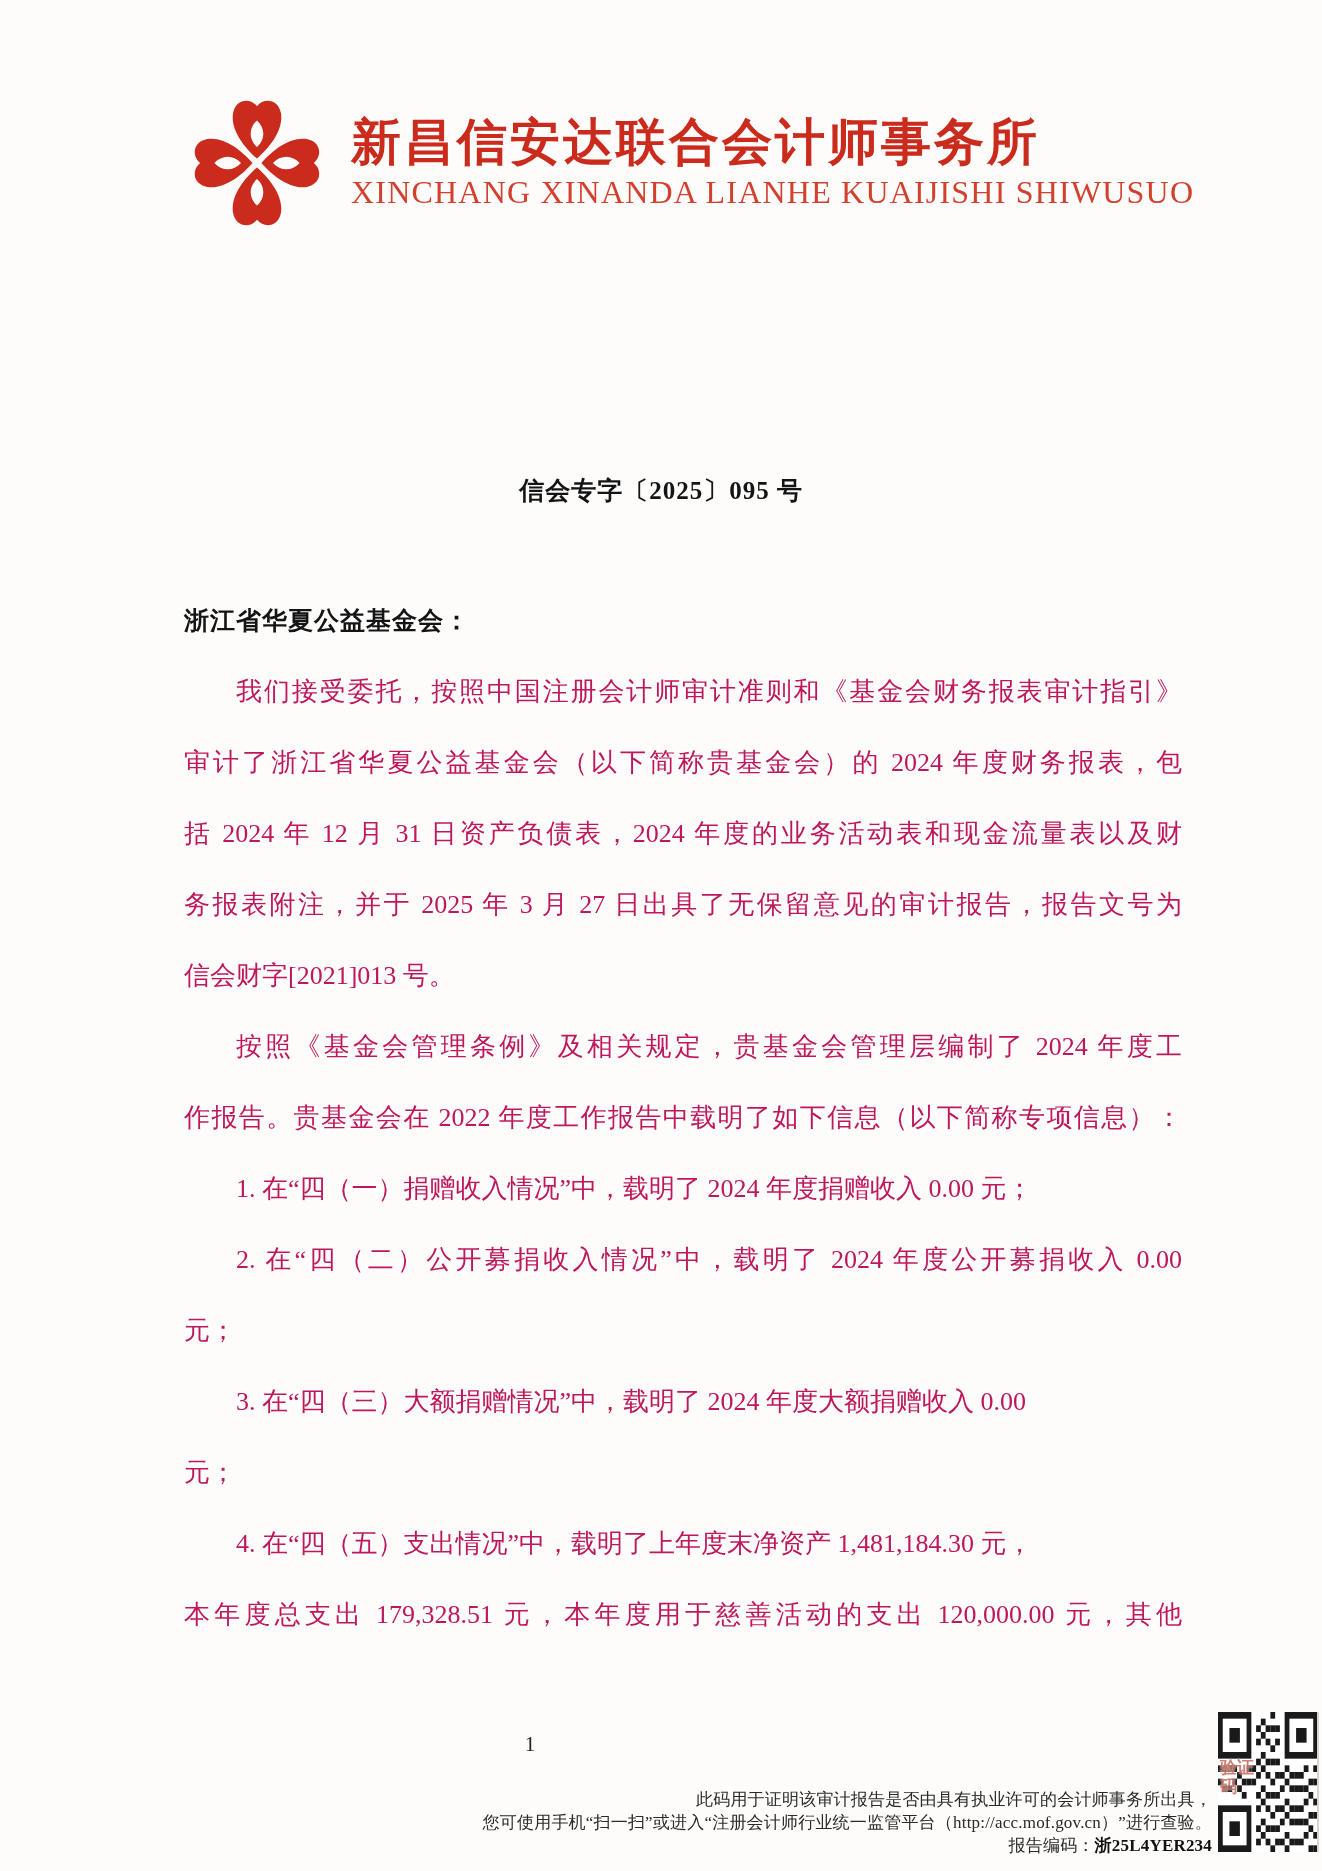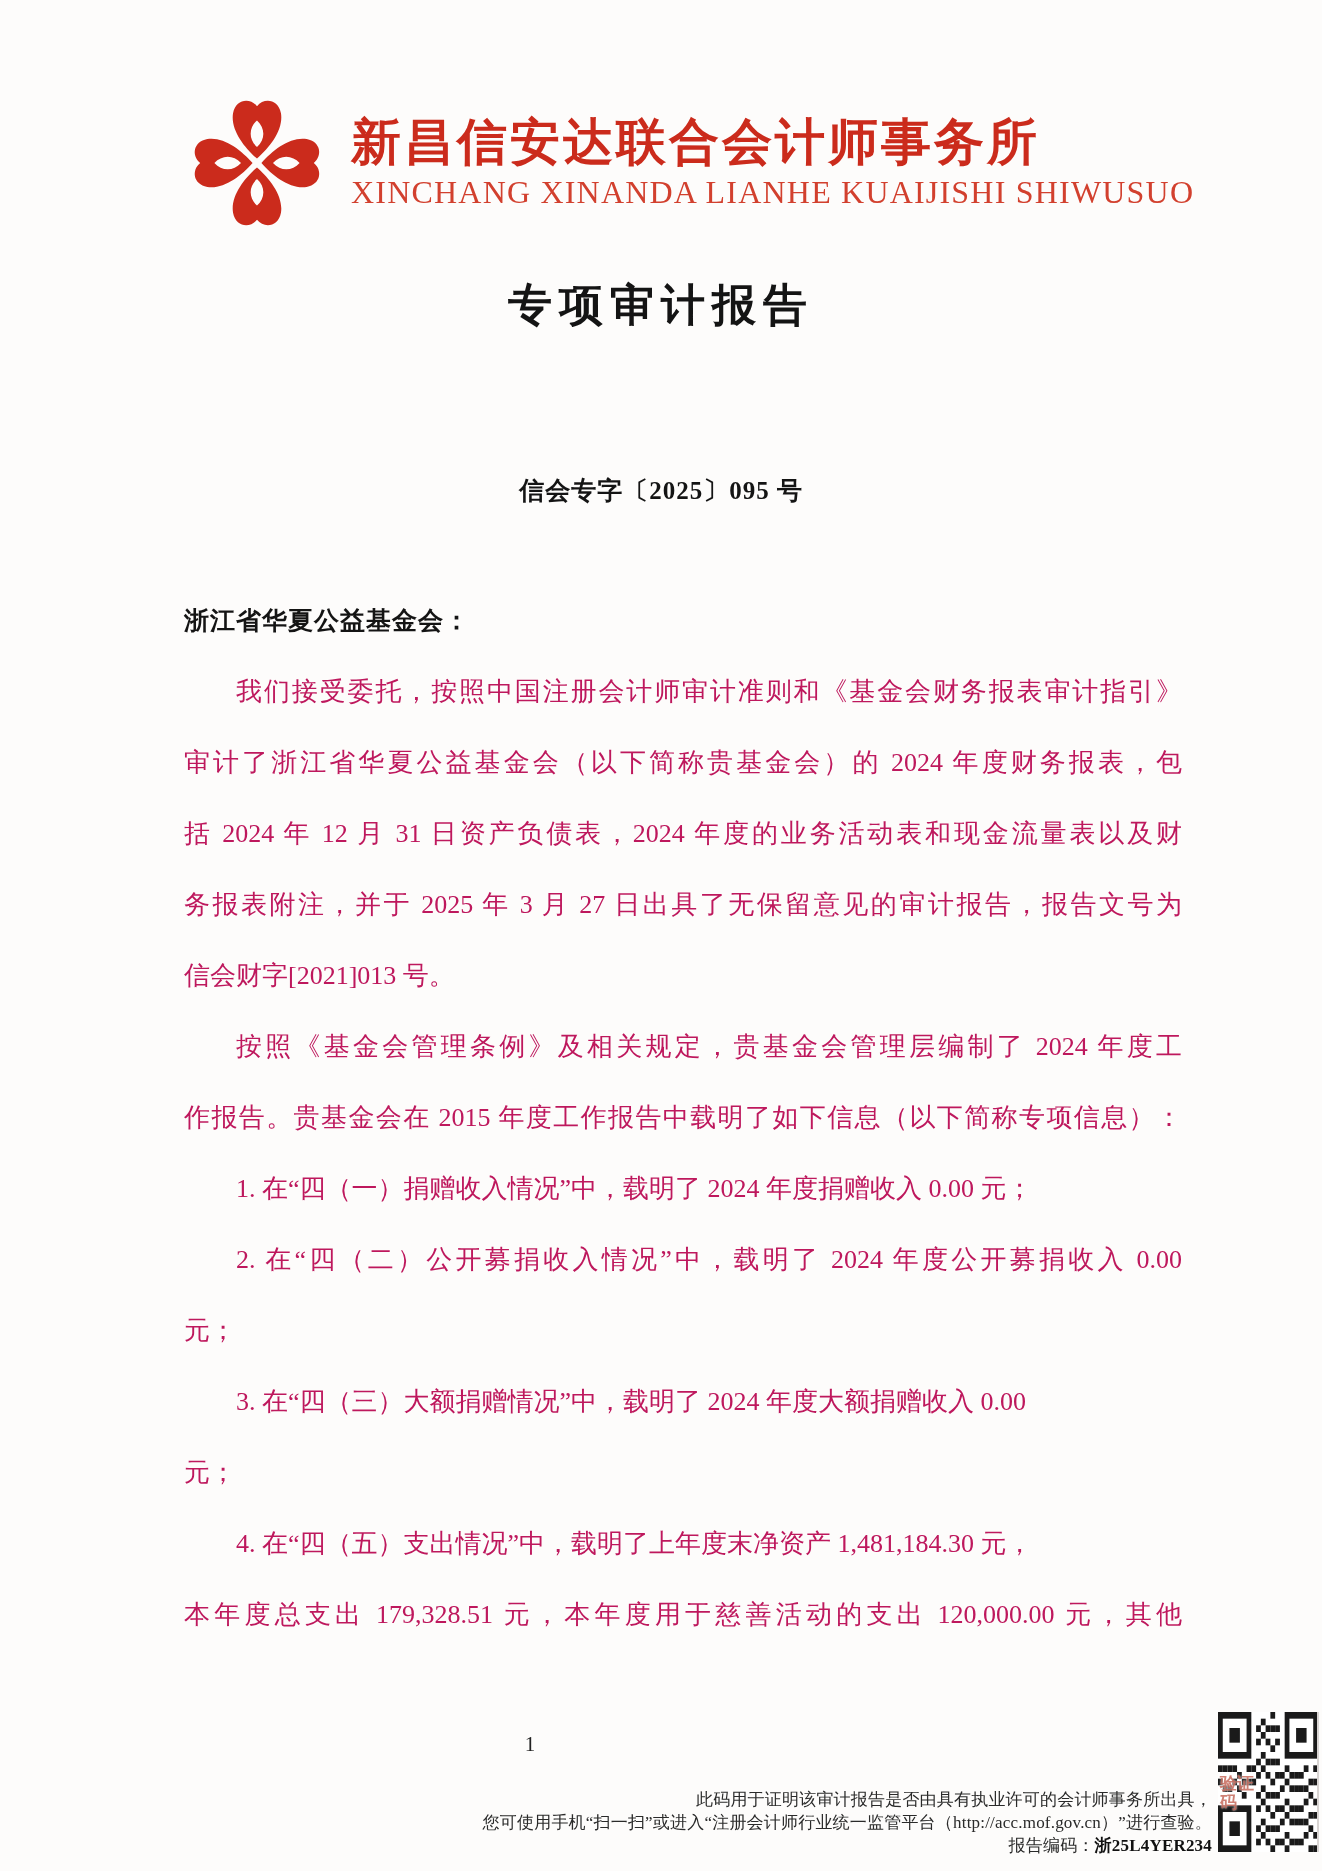--- a/index.html
+++ b/index.html
@@ -59,21 +59,21 @@
   }
   .footer-note{
     position:absolute;top:1788px;left:300px;width:912px;text-align:right;
     font-size:17px;line-height:23px;color:#2a2a2a;letter-spacing:.2px;
   }
   .report-code{font-weight:bold;color:#111;}
 
   .qr{position:absolute;top:1712px;left:1218px;width:100px;height:140px;}
   .qr svg{display:block;}
   .qr-overlay{
-    position:absolute;left:2px;top:62px;width:40px;
+    position:absolute;left:2px;top:46px;width:40px;
     font-size:17px;line-height:19px;font-weight:bold;
     color:rgba(190,85,70,.75);
     text-shadow:0 0 2px rgba(255,255,255,.9);
     word-break:break-all;
   }
   .qr-edge{position:absolute;top:1712px;left:1317px;width:2px;height:140px;background:#d8d4d2;}
 </style>
 </head>
 <body>
 
@@ -95,32 +95,31 @@
           <use href="#petal" transform="rotate(270)"></use>
         </g>
       </svg>
     </div>
     <div class="brand-text">
       <div class="brand-cn">新昌信安达联合会计师事务所</div>
       <div class="brand-py">XINCHANG XINANDA LIANHE KUAIJISHI SHIWUSUO</div>
     </div>
   </div>
 
-  <div class="title">专项审计报告</div>
   <div class="doc-number">信会专字〔2025〕095 号</div>
 
   <div class="content">
     <div class="addressee">浙江省华夏公益基金会：</div>
     <div class="bline indent justify">我们接受委托，按照中国注册会计师审计准则和《基金会财务报表审计指引》</div>
     <div class="bline justify">审计了浙江省华夏公益基金会（以下简称贵基金会）的 2024 年度财务报表，包</div>
     <div class="bline justify">括 2024 年 12 月 31 日资产负债表，2024 年度的业务活动表和现金流量表以及财</div>
     <div class="bline justify">务报表附注，并于 2025 年 3 月 27 日出具了无保留意见的审计报告，报告文号为</div>
     <div class="bline">信会财字[2021]013 号。</div>
     <div class="bline indent justify">按照《基金会管理条例》及相关规定，贵基金会管理层编制了 2024 年度工</div>
-    <div class="bline justify">作报告。贵基金会在 2015 年度工作报告中载明了如下信息（以下简称专项信息）：</div>
+    <div class="bline justify">作报告。贵基金会在 2022 年度工作报告中载明了如下信息（以下简称专项信息）：</div>
     <div class="bline indent">1. 在“四（一）捐赠收入情况”中，载明了 2024 年度捐赠收入 0.00 元；</div>
     <div class="bline indent justify">2. 在“四（二）公开募捐收入情况”中，载明了 2024 年度公开募捐收入 0.00</div>
     <div class="bline">元；</div>
     <div class="bline indent">3. 在“四（三）大额捐赠情况”中，载明了 2024 年度大额捐赠收入 0.00</div>
     <div class="bline">元；</div>
     <div class="bline indent">4. 在“四（五）支出情况”中，载明了上年度末净资产 1,481,184.30 元，</div>
     <div class="bline justify">本年度总支出 179,328.51 元，本年度用于慈善活动的支出 120,000.00 元，其他</div>
   </div>
 
   <div class="page-number">1</div>

